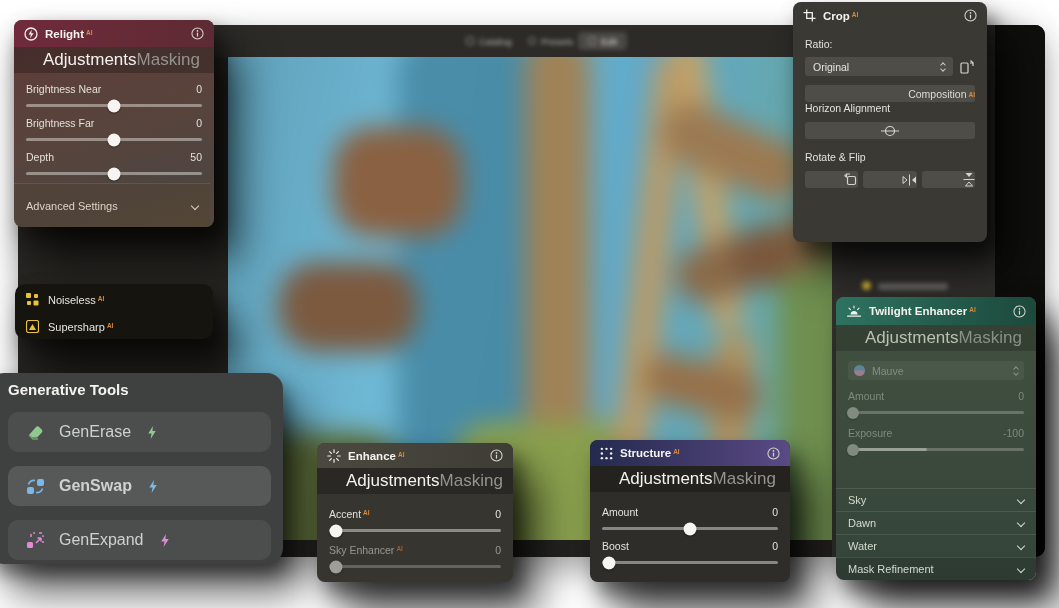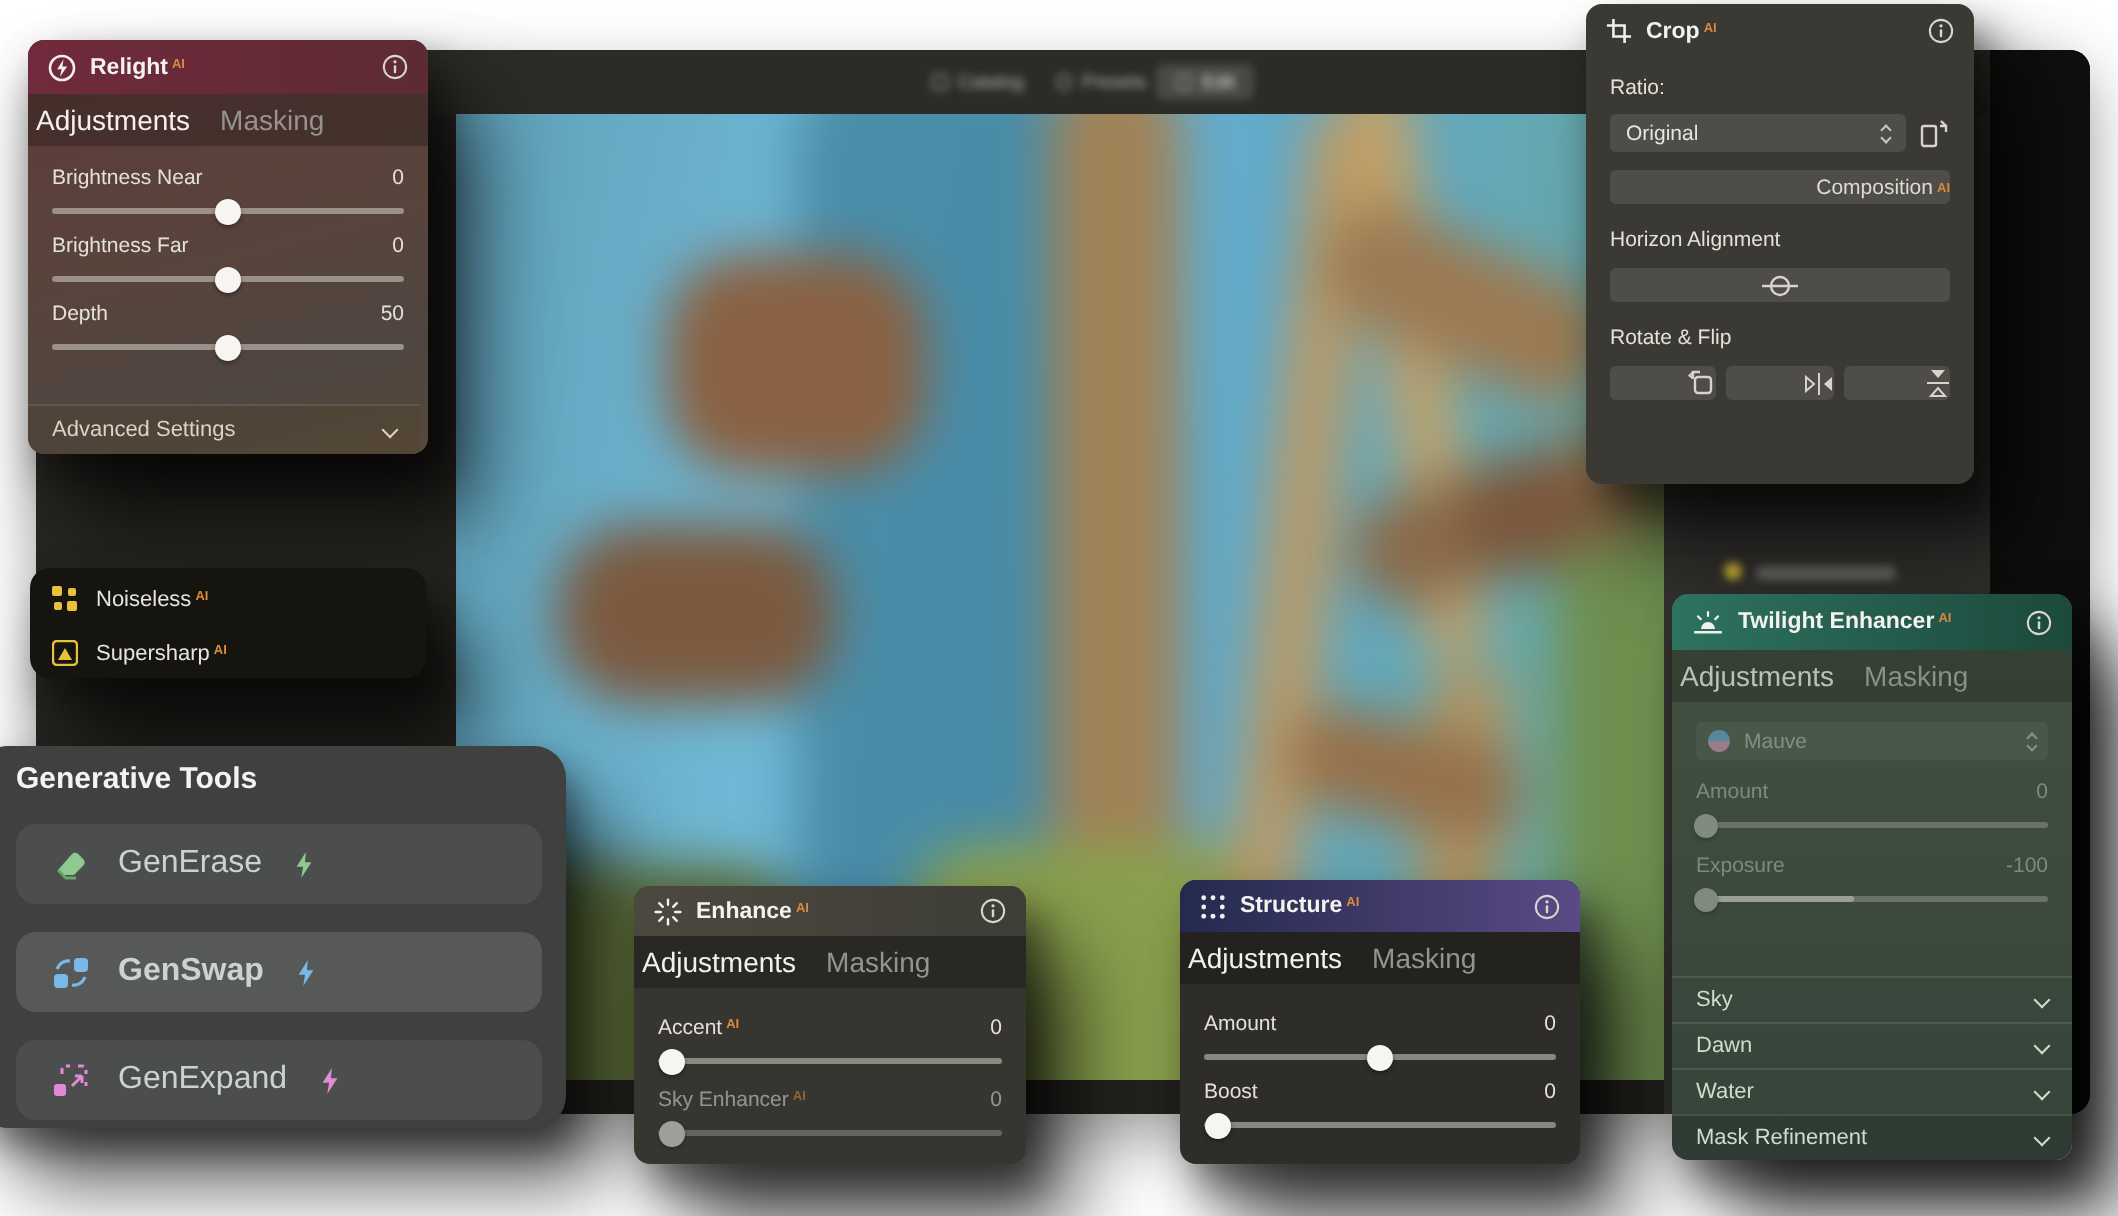--- a/index.html
+++ b/index.html
@@ -28,39 +28,39 @@
   .ph { position:absolute; border-radius:40px; }
 
   
   .panel { position:absolute; border-radius:8px; overflow:hidden; color:#e8e7e2;
     font-size:11px; box-shadow:24px 34px 42px rgba(0,0,0,0.62), 8px 12px 20px rgba(0,0,0,0.5); }
   .phead { display:flex; align-items:center; gap:7px; height:27px; padding:0 10px;
     font-weight:bold; font-size:11.5px; color:#f4f2ee; }
   .ai-sup { font-size:6.5px; font-weight:bold; color:#d98a3d; vertical-align:top;
     position:relative; top:1px; margin-left:2px; }
   .info-btn { margin-left:auto; display:flex; }
-  .ptabs { display:flex; gap:15px; align-items:center; height:26px; padding:0 4px;
-    background:rgba(0,0,0,0.24); font-size:14px; }
+  .ptabs { display:flex; align-items:center; height:26px; padding:0 29px;
+    background:rgba(0,0,0,0.24); font-size:17px; }
   .tab-on { color:#f2f1ed; } .tab-off { color:#95938d; }
   .srow { padding:10px 12px 0; }
   .slabel { display:flex; justify-content:space-between; font-size:10.5px; color:#e3e1da; }
   .track { position:relative; height:3px; background:rgba(210,208,200,0.55);
     border-radius:2px; margin-top:9px; }
   .handle { position:absolute; top:50%; width:13px; height:13px; border-radius:50%;
     background:#f6f5f2; transform:translate(-50%,-50%); box-shadow:0 1px 2px rgba(0,0,0,0.4); }
   .fill { position:absolute; top:0; height:3px; border-radius:2px; background:#e6e8e2; }
   .chev { width:6px; height:6px; border-right:1.4px solid currentColor;
     border-bottom:1.4px solid currentColor; transform:rotate(45deg); display:inline-block; }
   .dim { opacity:0.55; }
 
   
   #relight { left:14px; top:20px; width:200px; height:207px;
     background:linear-gradient(165deg,#5f3a38 0%,#58443c 50%,#4f4540 78%,#55493a 100%); }
   #relight .phead { background:linear-gradient(90deg,#702a3c,#5d2b33); }
-  #relight .adv { position:absolute; bottom:0; left:0; right:4px; height:25px; display:flex;
+  #relight .adv { position:absolute; bottom:0; left:0; right:4px; height:44px; display:flex;
     align-items:center; justify-content:space-between; padding:0 12px;
     border-top:1px solid rgba(255,255,255,0.10); color:#ddd4c4; font-size:11px;
     background:rgba(80,65,40,0.25); }
 
   
   #crop { left:793px; top:2px; width:194px; height:240px; background:#3a3934; padding:0 12px; }
   #crop .phead { padding:0; margin:0 -2px; }
   .crop-label { font-size:10.5px; color:#e3e1da; margin-top:9px; }
   .pill { background:rgba(255,255,255,0.10); border-radius:3px; }
   .drop-row { display:flex; align-items:center; gap:7px; margin-top:7px; }
@@ -253,21 +253,21 @@
     <svg width="15" height="15" viewBox="0 0 15 15">
       <rect x="1" y="4" width="7" height="10" rx="1" fill="none" stroke="#d6d4cd" stroke-width="1.2"></rect>
       <path d="M10 4 H13 V7" fill="none" stroke="#d6d4cd" stroke-width="1.2"></path>
       <path d="M13 4 L10.5 1.5" fill="none" stroke="#d6d4cd" stroke-width="1.2"></path>
     </svg>
   </div>
   <div class="btn pill" style="margin-top:9px">
     <span>Composition</span>
       <span class="ai-sup">AI</span>
   </div>
-  <div class="crop-label" style="margin-top:12px">Horizon Alignment</div>
+  <div class="crop-label" style="margin-top:0">Horizon Alignment</div>
   <div class="pill" id="horizon-bar">
     <svg width="22" height="14" viewBox="0 0 22 14">
       <circle cx="11" cy="7" r="4.5" fill="none" stroke="#d6d4cd" stroke-width="1.2"></circle>
       <line x1="2" y1="7" x2="20" y2="7" stroke="#d6d4cd" stroke-width="1.2"></line>
     </svg>
   </div>
   <div class="crop-label" style="margin-top:12px">Rotate &amp; Flip</div>
   <div class="flipset">
     <div class="btn pill">
       <svg width="14" height="13" viewBox="0 0 14 13">

